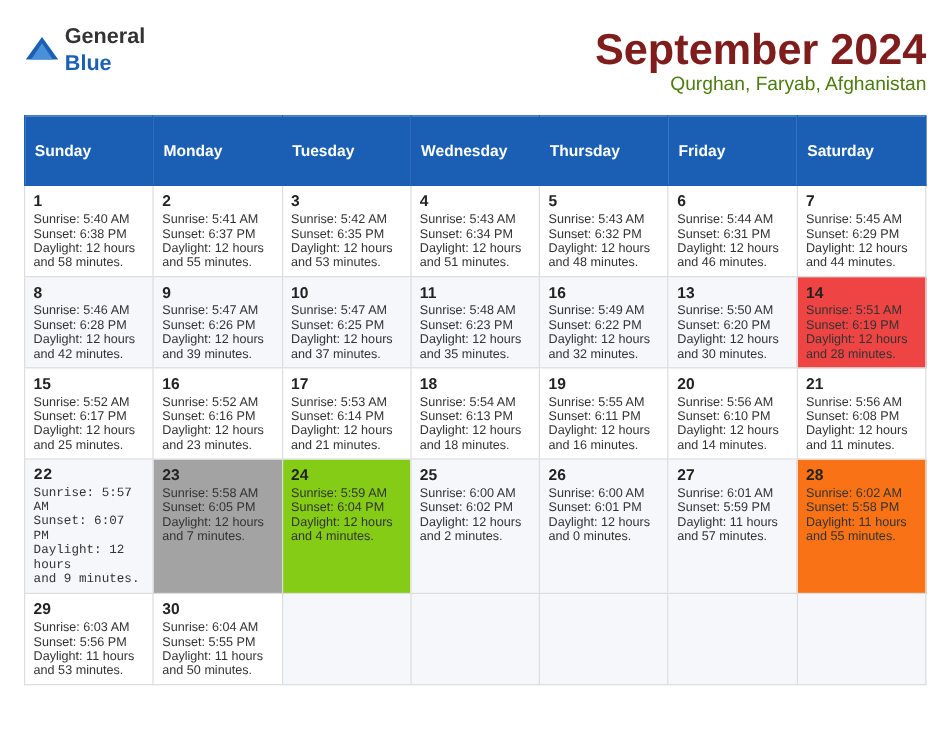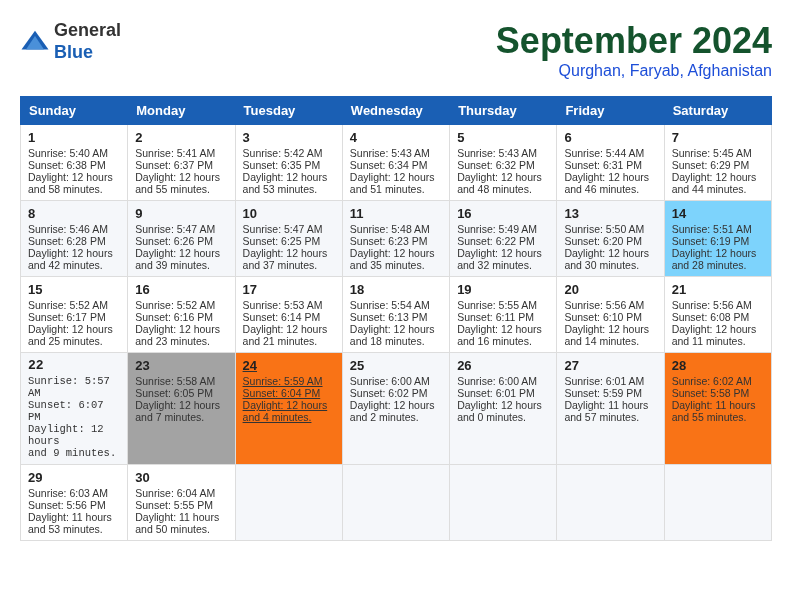--- a/index.html
+++ b/index.html
@@ -31,37 +31,37 @@
     .logo-icon {
       width: 30px;
       height: 30px;
     }
     .title-block {
       text-align: right;
     }
     .month-title {
       font-size: 36px;
       font-weight: bold;
-      color: #14532d;
+      color: #7f1d1d;
     }
     .location {
       font-size: 16px;
-      color: #1d4ed8;
+      color: #4d7c0f;
     }
     .calendar-table {
       width: 100%;
       border-collapse: collapse;
       border: 1px solid #ccc;
     }
     .calendar-table th {
       background: #1a5fb4;
       color: #fff;
       font-size: 13px;
       font-weight: bold;
-      padding: 6px 8px;
+      padding: 21px 8px;
       text-align: left;
       border: 1px solid #1a5fb4;
     }
     .calendar-table td {
       vertical-align: top;
       padding: 5px 7px;
       font-size: 10.5px;
       color: #333;
       border: 1px solid #ddd;
       width: calc(100% / 7);
@@ -163,21 +163,21 @@
           <div>Sunrise: 5:48 AM<br>Sunset: 6:23 PM<br>Daylight: 12 hours<br>and 35 minutes.</div>
         </td>
         <td style="background: rgb(245, 247, 250);">
           <span class="day-num">16</span>
           <div>Sunrise: 5:49 AM<br>Sunset: 6:22 PM<br>Daylight: 12 hours<br>and 32 minutes.</div>
         </td>
         <td style="background: rgb(245, 247, 250);">
           <span class="day-num">13</span>
           <div>Sunrise: 5:50 AM<br>Sunset: 6:20 PM<br>Daylight: 12 hours<br>and 30 minutes.</div>
         </td>
-        <td style="background: #7dd3fc;">
+        <td style="background: #ef4444;">
           <span class="day-num">14</span>
           <div>Sunrise: 5:51 AM<br>Sunset: 6:19 PM<br>Daylight: 12 hours<br>and 28 minutes.</div>
         </td>
       </tr>
       <tr>
         <td>
           <span class="day-num">15</span>
           <div>Sunrise: 5:52 AM<br>Sunset: 6:17 PM<br>Daylight: 12 hours<br>and 25 minutes.</div>
         </td>
         <td>
@@ -207,21 +207,21 @@
       </tr>
       <tr style="background: rgb(245, 247, 250);">
         <td style="background: rgb(245, 247, 250); font-family: Liberation Mono, monospace;">
           <span class="day-num">22</span>
           <div>Sunrise: 5:57 AM<br>Sunset: 6:07 PM<br>Daylight: 12 hours<br>and 9 minutes.</div>
         </td>
         <td style="background: #a3a3a3;">
           <span class="day-num">23</span>
           <div>Sunrise: 5:58 AM<br>Sunset: 6:05 PM<br>Daylight: 12 hours<br>and 7 minutes.</div>
         </td>
-        <td style="background: #f97316; text-decoration: underline;">
+        <td style="background: #84cc16;">
           <span class="day-num">24</span>
           <div>Sunrise: 5:59 AM<br>Sunset: 6:04 PM<br>Daylight: 12 hours<br>and 4 minutes.</div>
         </td>
         <td style="background: rgb(245, 247, 250);">
           <span class="day-num">25</span>
           <div>Sunrise: 6:00 AM<br>Sunset: 6:02 PM<br>Daylight: 12 hours<br>and 2 minutes.</div>
         </td>
         <td style="background: rgb(245, 247, 250);">
           <span class="day-num">26</span>
           <div>Sunrise: 6:00 AM<br>Sunset: 6:01 PM<br>Daylight: 12 hours<br>and 0 minutes.</div>

